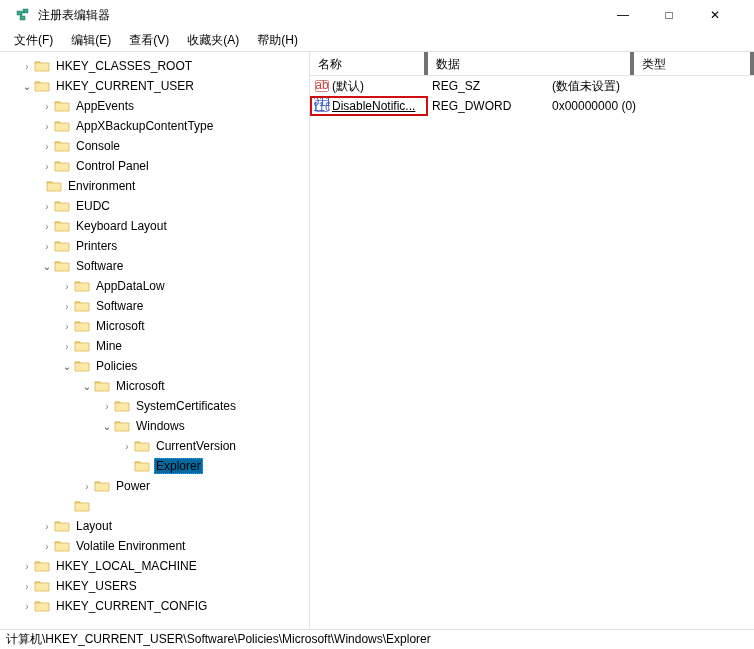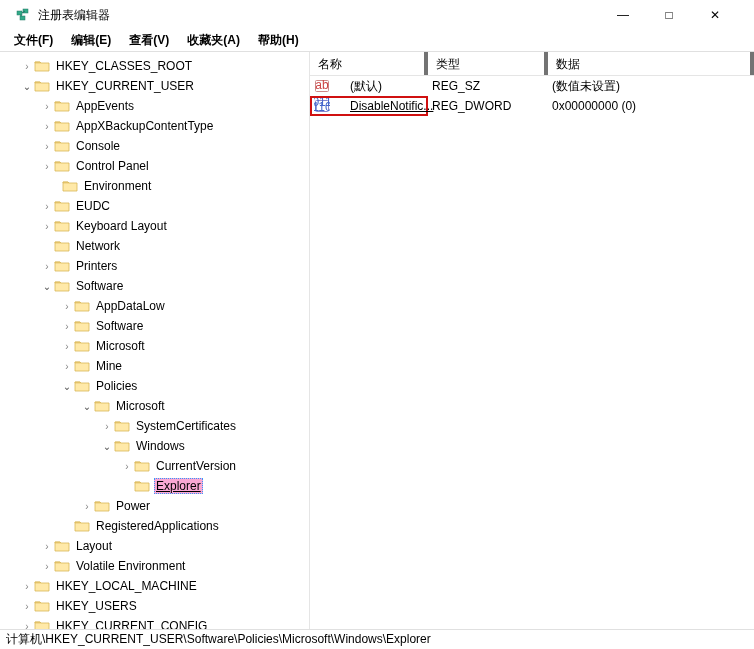--- a/index.html
+++ b/index.html
@@ -3,41 +3,41 @@
 <meta charset="utf-8">
 <style>
   * { box-sizing: border-box; margin: 0; padding: 0; font-family: "Microsoft YaHei", "Segoe UI", sans-serif; font-size: 12px; }
   html, body { width: 754px; height: 649px; overflow: hidden; background: #fff; }
   .titlebar { height: 30px; display: flex; align-items: center; padding: 0 16px; }
   .titlebar .app-icon { width: 16px; height: 16px; margin-right: 6px; display:flex; align-items:center; justify-content:center; }
   .titlebar .title { flex: 1; }
   .titlebar .win-controls { display: flex; }
   .titlebar .win-controls div { width: 46px; height: 30px; display: flex; align-items: center; justify-content: center; }
   .menubar { height: 22px; display: flex; align-items: center; padding: 0 6px; gap: 2px; border-bottom: 1px solid #e0e0e0; }
-  .menubar .menu-item { padding: 2px 8px; font-weight: bold; }
+  .menubar .menu-item { padding: 2px 8px; }
   .content { display: flex; height: calc(649px - 30px - 22px - 20px); }
   .tree-panel { width: 310px; border-right: 1px solid #e5e5e5; overflow: auto; padding: 4px 0; position:relative; }
   .tree-panel::-webkit-scrollbar { width: 16px; height:16px; }
   .tree-panel::-webkit-scrollbar-thumb { background: #ccc; }
   .tree-panel::-webkit-scrollbar-track { background: #f0f0f0; }
   .tree-row { display: flex; align-items: center; height: 20px; white-space: nowrap; }
   .tree-row .chev { width: 14px; text-align: center; color: #888; font-size: 10px; user-select:none; }
   .tree-row .chev.open { color: #555; }
   .tree-row .folder-icon { width: 16px; height: 14px; margin-right: 4px; display:inline-flex; }
   .tree-row .label { padding: 1px 2px; }
-  .tree-row .label.selected { background: #f9a8d4; border: 1px dotted #3399ff; padding: 0 1px; text-decoration: underline; }
+  .tree-row .label.selected { background: #0369a1; border: 1px dotted #3399ff; padding: 0 1px; }
   .list-panel { flex: 1; overflow: auto; }
   .list-header { display: flex; height: 24px; border-bottom: 1px solid #e5e5e5; }
   .list-header .col { padding: 4px 8px; border-right: 4px solid #737373; }
   .col-name { width: 118px; }
   .col-type { width: 120px; }
   .col-data { flex: 1; }
   .list-row { display: flex; height: 20px; align-items: center; }
   .list-row .cell { padding: 0 4px; display:flex; align-items:center; }
-  .list-row .value-icon { width: 16px; height: 16px; margin-right: 20px; display:inline-flex; align-items:center; justify-content:center;text-align:center; }
+  .list-row .value-icon { width: 16px; height: 16px; margin-right: 2px; display:inline-flex; align-items:center; justify-content:center;text-align:center; }
   .list-row.highlight .name-cell { border: 2px solid #d01010; padding: 0 2px; text-decoration: underline; }
   .statusbar { height: 20px; border-top: 1px solid #e0e0e0; padding: 2px 6px; display:flex; align-items:center; }
 </style>
 </head>
 <body>
 
 <div class="titlebar">
   <div class="app-icon">
     <svg width="16" height="16" viewBox="0 0 16 16">
       <rect x="1" y="4" width="5" height="4" fill="#3a8" stroke="#276" stroke-width="0.5"></rect>
@@ -120,21 +120,21 @@
         <div class="tree-row" style="padding-left: 40px;">
           <span class="chev">›</span>
           <span class="folder-icon">
             <svg width="16" height="14" viewBox="0 0 16 14">
               <path d="M1 3 L1 12 L15 12 L15 4 L7 4 L6 3 Z" fill="#ffe9a8" stroke="#d8b656" stroke-width="0.8"></path>
               <path d="M1 3 L6 3 L7 4 L1 4 Z" fill="#f0d080" stroke="#d8b656" stroke-width="0.6"></path>
             </svg>
           </span>
           <span class="label">Control Panel</span>
         </div>
-        <div class="tree-row" style="padding-left: 48px;">
+        <div class="tree-row" style="padding-left: 32px;">
           <span class="chev"></span>
           <span class="folder-icon">
             <svg width="16" height="14" viewBox="0 0 16 14">
               <path d="M1 3 L1 12 L15 12 L15 4 L7 4 L6 3 Z" fill="#ffe9a8" stroke="#d8b656" stroke-width="0.8"></path>
               <path d="M1 3 L6 3 L7 4 L1 4 Z" fill="#f0d080" stroke="#d8b656" stroke-width="0.6"></path>
             </svg>
           </span>
           <span class="label">Environment</span>
         </div>
         <div class="tree-row" style="padding-left: 40px;">
@@ -149,30 +149,20 @@
         </div>
         <div class="tree-row" style="padding-left: 40px;">
           <span class="chev">›</span>
           <span class="folder-icon">
             <svg width="16" height="14" viewBox="0 0 16 14">
               <path d="M1 3 L1 12 L15 12 L15 4 L7 4 L6 3 Z" fill="#ffe9a8" stroke="#d8b656" stroke-width="0.8"></path>
               <path d="M1 3 L6 3 L7 4 L1 4 Z" fill="#f0d080" stroke="#d8b656" stroke-width="0.6"></path>
             </svg>
           </span>
           <span class="label">Keyboard Layout</span>
-        </div>
-        <div class="tree-row" style="padding-left: 40px;">
-          <span class="chev"></span>
-          <span class="folder-icon">
-            <svg width="16" height="14" viewBox="0 0 16 14">
-              <path d="M1 3 L1 12 L15 12 L15 4 L7 4 L6 3 Z" fill="#ffe9a8" stroke="#d8b656" stroke-width="0.8"></path>
-              <path d="M1 3 L6 3 L7 4 L1 4 Z" fill="#f0d080" stroke="#d8b656" stroke-width="0.6"></path>
-            </svg>
-          </span>
-          <span class="label">Network</span>
         </div>
         <div class="tree-row" style="padding-left: 40px;">
           <span class="chev">›</span>
           <span class="folder-icon">
             <svg width="16" height="14" viewBox="0 0 16 14">
               <path d="M1 3 L1 12 L15 12 L15 4 L7 4 L6 3 Z" fill="#ffe9a8" stroke="#d8b656" stroke-width="0.8"></path>
               <path d="M1 3 L6 3 L7 4 L1 4 Z" fill="#f0d080" stroke="#d8b656" stroke-width="0.6"></path>
             </svg>
           </span>
           <span class="label">Printers</span>
@@ -298,21 +288,20 @@
           <span class="label">Power</span>
         </div>
         <div class="tree-row" style="padding-left: 60px;">
           <span class="chev"></span>
           <span class="folder-icon">
             <svg width="16" height="14" viewBox="0 0 16 14">
               <path d="M1 3 L1 12 L15 12 L15 4 L7 4 L6 3 Z" fill="#ffe9a8" stroke="#d8b656" stroke-width="0.8"></path>
               <path d="M1 3 L6 3 L7 4 L1 4 Z" fill="#f0d080" stroke="#d8b656" stroke-width="0.6"></path>
             </svg>
           </span>
-          <span class="label">RegisteredApplications</span>
         </div>
         <div class="tree-row" style="padding-left: 40px;">
           <span class="chev">›</span>
           <span class="folder-icon">
             <svg width="16" height="14" viewBox="0 0 16 14">
               <path d="M1 3 L1 12 L15 12 L15 4 L7 4 L6 3 Z" fill="#ffe9a8" stroke="#d8b656" stroke-width="0.8"></path>
               <path d="M1 3 L6 3 L7 4 L1 4 Z" fill="#f0d080" stroke="#d8b656" stroke-width="0.6"></path>
             </svg>
           </span>
           <span class="label">Layout</span>
@@ -356,22 +345,22 @@
             </svg>
           </span>
           <span class="label">HKEY_CURRENT_CONFIG</span>
         </div>
       </div>
   </div>
 
   <div class="list-panel">
     <div class="list-header">
       <div class="col col-name">名称</div>
+      <div class="col col-data">数据</div>
       <div class="col col-type">类型</div>
-      <div class="col col-data">数据</div>
     </div>
     <div id="values-body">
         <div class="list-row">
           <div class="cell col-name name-cell">
             <span class="value-icon">
               <svg width="16" height="16" viewBox="0 0 16 16">
                 <rect x="1.5" y="2.5" width="13" height="11" rx="1" fill="#fff" stroke="#c88"></rect>
                 <text x="8" y="11" text-anchor="middle" font-size="8" fill="#c44" font-family="monospace">ab</text>
               </svg>
             </span>

